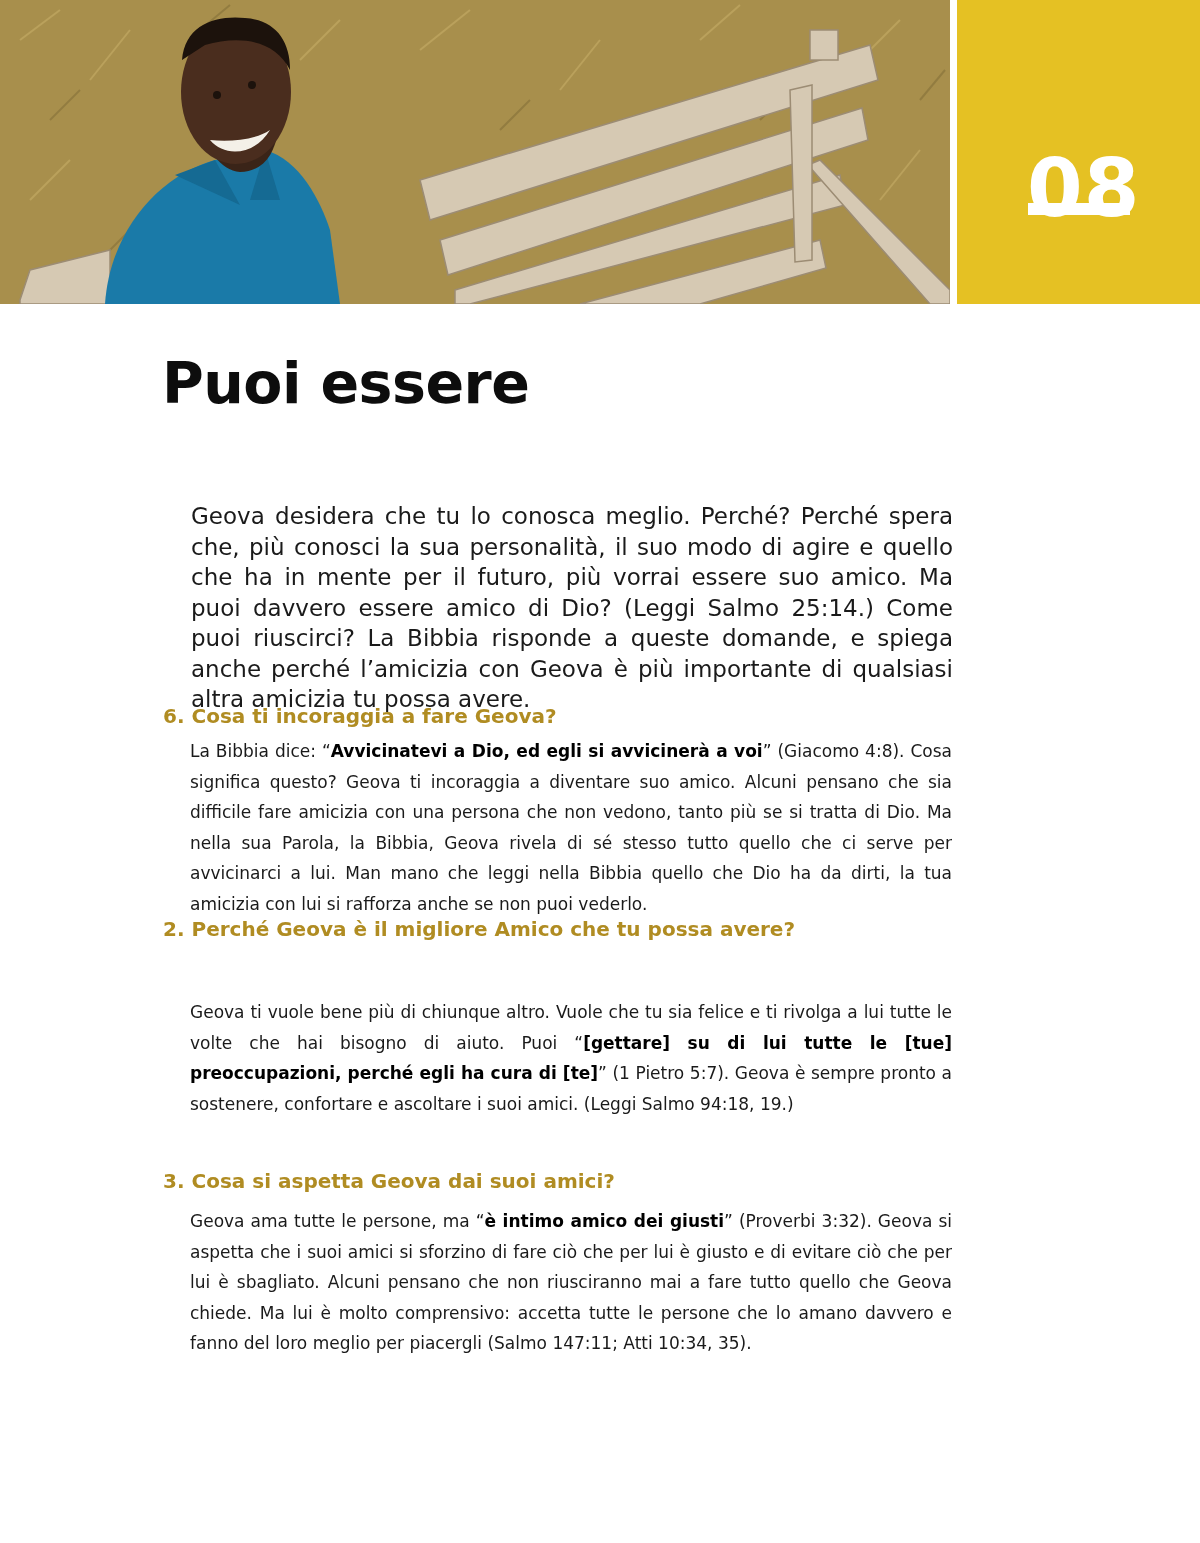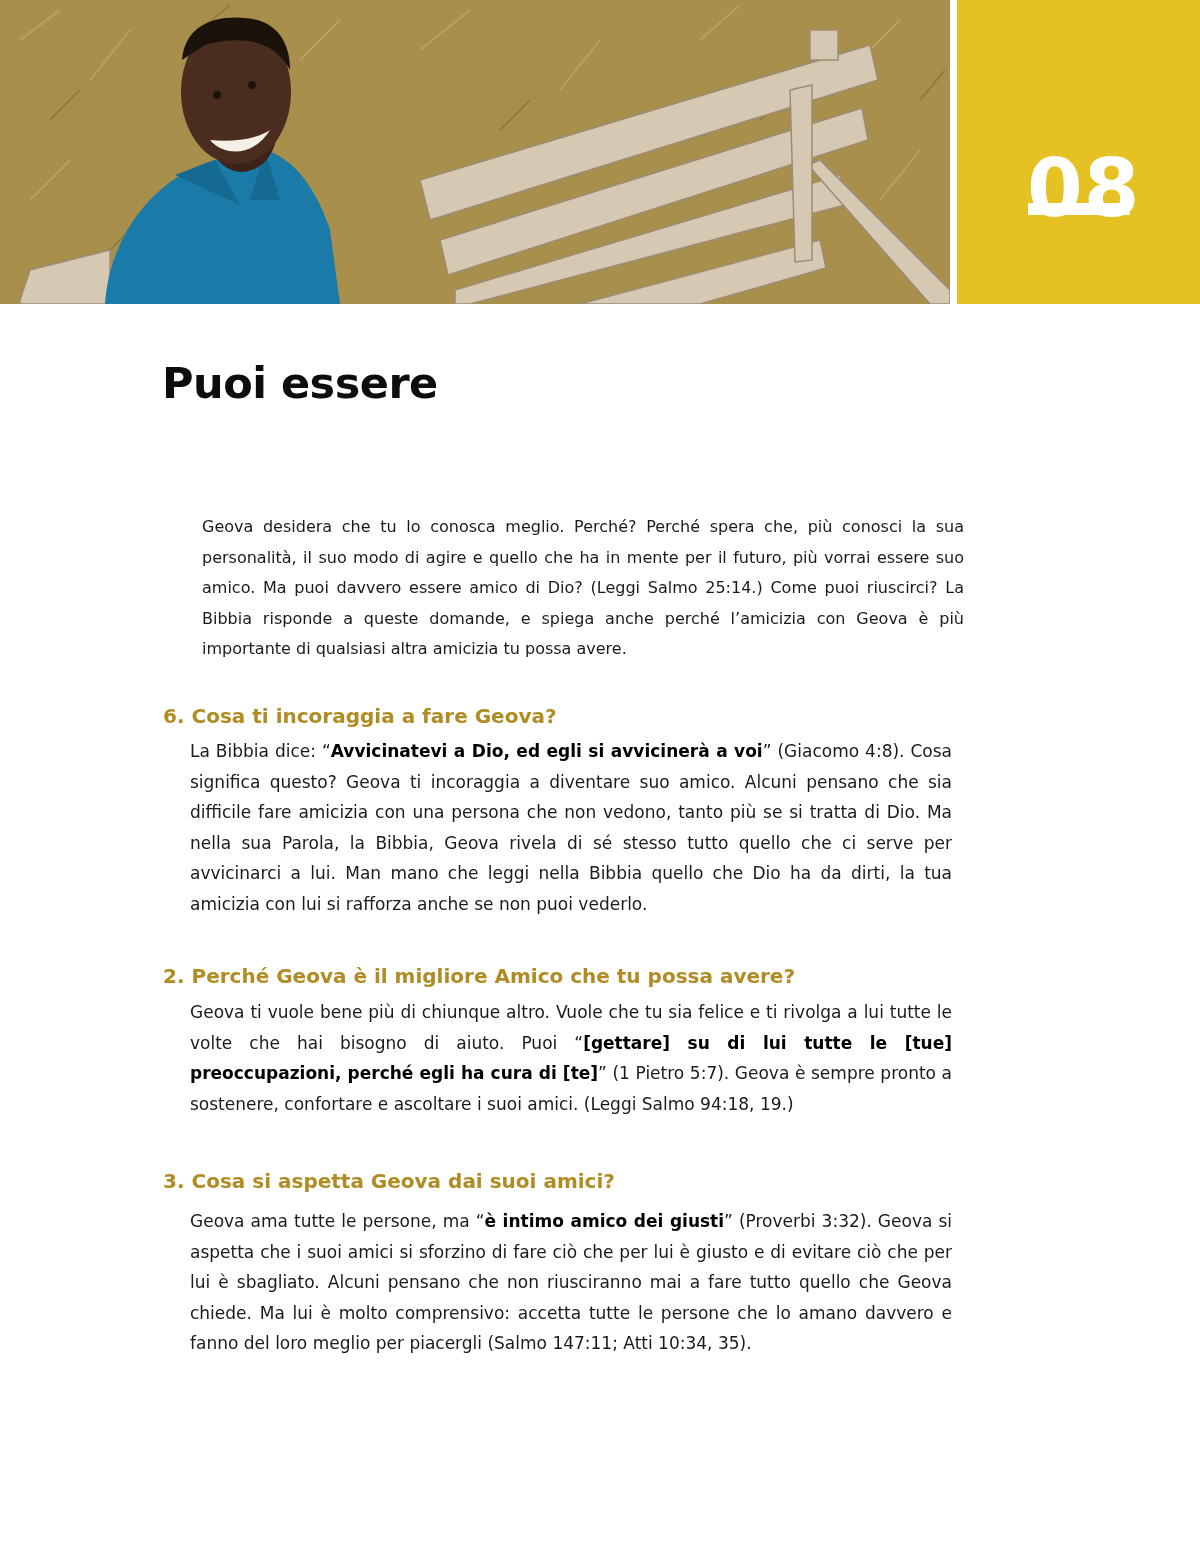--- a/index.html
+++ b/index.html
@@ -8,22 +8,22 @@
   .hero { position: absolute; left: 0; top: 0; width: 950px; height: 304px; overflow: hidden;
           background: linear-gradient(180deg, #b59a52 0%, #a58a44 40%, #9b8340 100%); }
   .hero svg { position: absolute; left: 0; top: 0; }
   .badge { position: absolute; left: 957px; top: 0; width: 243px; height: 304px; background: #e5c123; }
   .badge-num { position: absolute; left: 0; width: 100%; top: 103px; text-align: center; color: #ffffff;
                font-family: "DejaVu Sans", sans-serif; font-weight: bold; font-size: 80px; line-height: 90px;
                letter-spacing: 1px; padding-left: 0; }
   .badge-num-wrap { position: absolute; left: 70px; width: 103px; top: 104px; margin-top: 40px; }
   .badge-rule { position: absolute; left: 71px; top: 203px; width: 102px; height: 12px; background: #ffffff; }
   .title { position: absolute; left: 162px; top: 355px; width: 700px; margin: 0; font-weight: bold;
-           font-size: 43px; line-height: 56px; color: #0d0d0d; letter-spacing: -0.5px; }
-  .intro { position: absolute; left: 190px; top: 500px; width: 762px; margin: 12px; font-size: 16px;
+           font-size: 57px; line-height: 56px; color: #0d0d0d; letter-spacing: -0.5px; }
+  .intro { position: absolute; left: 190px; top: 500px; width: 762px; margin: 1px; font-size: 23px;
            line-height: 30.5px; text-align: justify; }
   .q { position: absolute; left: 163px; margin: 0; font-weight: bold; font-size: 20px; color: #b08c22; line-height: 30px; }
   .ans { position: absolute; left: 190px; width: 762px; margin: 0; font-size: 17px; line-height: 30.5px;
          text-align: justify; }
   b { font-weight: bold; color: #000; }
 </style>
 </head>
 <body>
 
 <div class="hero">
@@ -85,17 +85,17 @@
 
 <h1 class="title">
   <span>Puoi essere</span><br>
 </h1>
 
 <p class="intro">Geova desidera che tu lo conosca meglio. Perché? Perché spera che, più conosci la sua personalità, il suo modo di agire e quello che ha in mente per il futuro, più vorrai essere suo amico. Ma puoi davvero essere amico di Dio? (Leggi Salmo 25:14.) Come puoi riuscirci? La Bibbia risponde a queste domande, e spiega anche perché l’amicizia con Geova è più importante di qualsiasi altra amicizia tu possa avere.</p>
 
 <h2 class="q" style="top:701px;">6. Cosa ti incoraggia a fare Geova?</h2>
 <p class="ans" style="top:736px;"><span>La Bibbia dice: “</span><b>Avvicinatevi a Dio, ed egli si avvicinerà a voi</b><span>” (Giacomo 4:8). Cosa significa questo? Geova ti incoraggia a diventare suo amico. Alcuni pensano che sia difficile fare amicizia con una persona che non vedono, tanto più se si tratta di Dio. Ma nella sua Parola, la Bibbia, Geova rivela di sé stesso tutto quello che ci serve per avvicinarci a lui. Man mano che leggi nella Bibbia quello che Dio ha da dirti, la tua amicizia con lui si rafforza anche se non puoi vederlo.</span></p>
 
-<h2 class="q" style="top:961px;">2. Perché Geova è il migliore Amico che tu possa avere?</h2>
+<h2 class="q" style="top:914px;">2. Perché Geova è il migliore Amico che tu possa avere?</h2>
 <p class="ans" style="top:997px;"><span>Geova ti vuole bene più di chiunque altro. Vuole che tu sia felice e ti rivolga a lui tutte le volte che hai bisogno di aiuto. Puoi “</span><b>[gettare] su di lui tutte le [tue] preoccupazioni, perché egli ha cura di [te]</b><span>” (1 Pietro 5:7). Geova è sempre pronto a sostenere, confortare e ascoltare i suoi amici. (Leggi Salmo 94:18, 19.)</span></p>
 
 <h2 class="q" style="top:1166px;text-align:center;">3. Cosa si aspetta Geova dai suoi amici?</h2>
 <p class="ans" style="top:1206px;"><span>Geova ama tutte le persone, ma “</span><b>è intimo amico dei giusti</b><span>” (Proverbi 3:32). Geova si aspetta che i suoi amici si sforzino di fare ciò che per lui è giusto e di evitare ciò che per lui è sbagliato. Alcuni pensano che non riusciranno mai a fare tutto quello che Geova chiede. Ma lui è molto comprensivo: accetta tutte le persone che lo amano davvero e fanno del loro meglio per piacergli (Salmo 147:11; Atti 10:34, 35).</span></p>
 
 </body></html>

